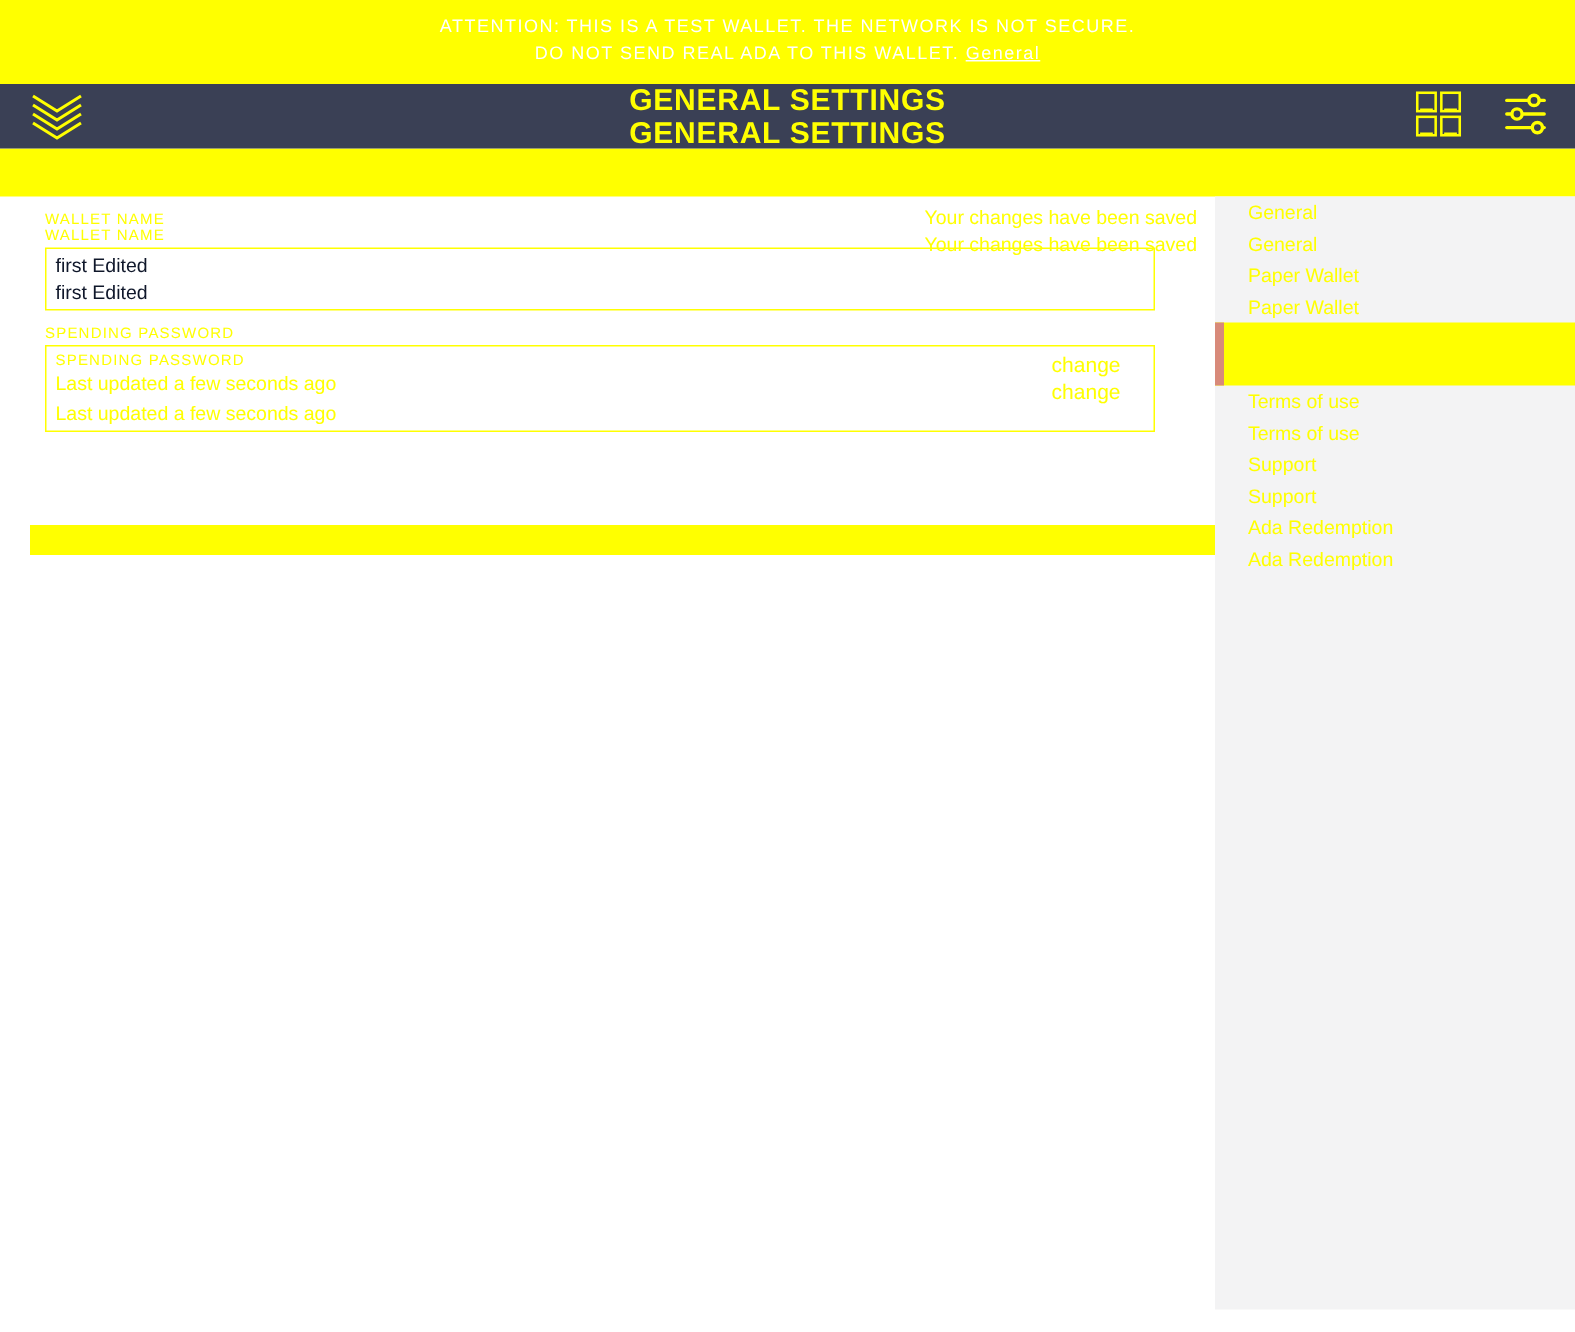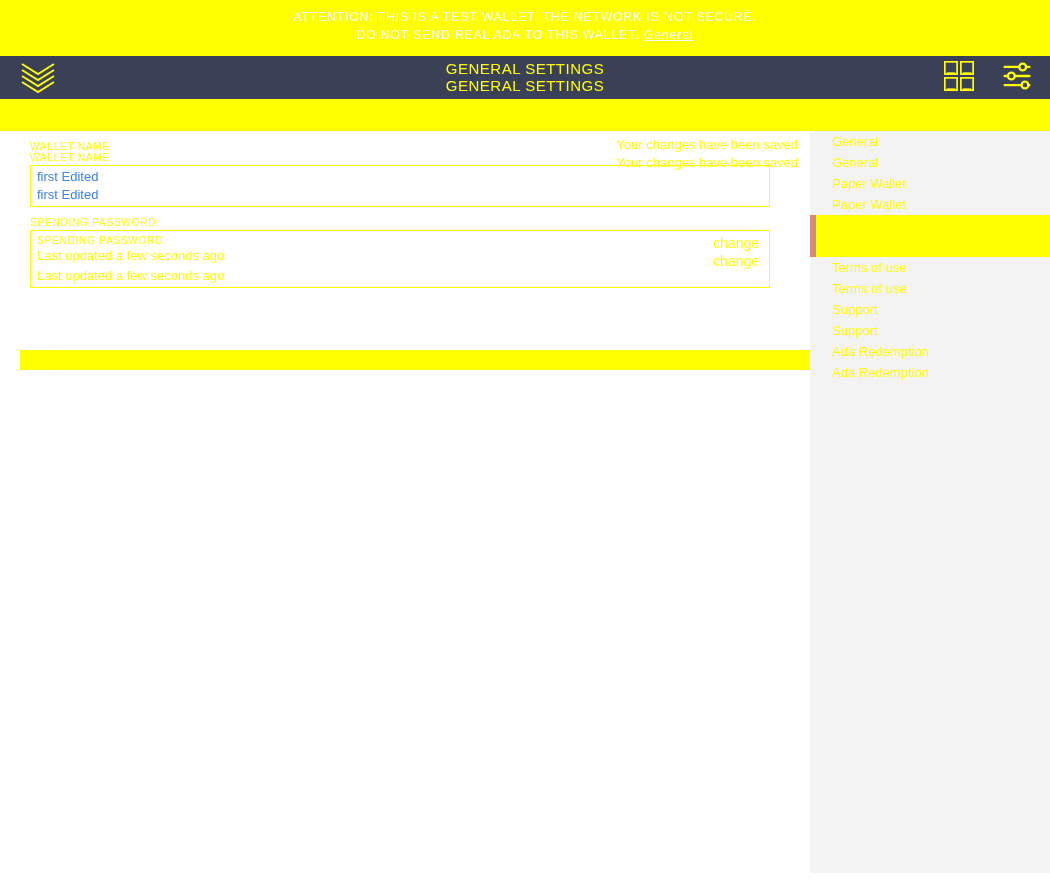--- a/index.html
+++ b/index.html
@@ -36,22 +36,22 @@
     height: 36px;
   }
   .topbar-logo svg { width: 100%; height: 100%; }
   .topbar-title-stack {
     margin: 0 auto;
     text-align: center;
     line-height: 1.1;
   }
   .topbar-title {
     color: #ffff00;
-    font-weight: 400;
-    font-size: 15px;
+    font-weight: 700;
+    font-size: 20px;
     letter-spacing: 0.5px;
   }
   .topbar-icons {
     position: absolute;
     right: 16px;
     top: 4px;
     display: flex;
     gap: 24px;
     align-items: center;
     height: 36px;
@@ -101,41 +101,41 @@
     font-size: 13px;
   }
   .input-box {
     border: 1px solid #ffff00;
     width: 740px;
     margin-left: 0;
     margin-top: 2px;
     padding: 2px 6px;
   }
   .input-val {
-    color: #3b82f6;
+    color: #0f172a;
     font-size: 13px;
     line-height: 1.4;
   }
   .pw-box {
     border: 1px solid #ffff00;
     width: 740px;
     margin-top: 2px;
     padding: 4px 6px 2px 6px;
     position: relative;
   }
   .pw-line {
     color: #ffff00;
     font-size: 13px;
     line-height: 1.5;
   }
   .change {
     color: #ffff00;
     font-size: 14px;
     position: absolute;
-    right: 10px;
+    right: 22px;
   }
   .change1 { top: 4px; }
   .change2 { top: 22px; }
   .yellow-bar {
     margin-top: 56px;
     background: #ffff00;
     width: 790px;
     height: 20px;
   }
   .sidebar {

